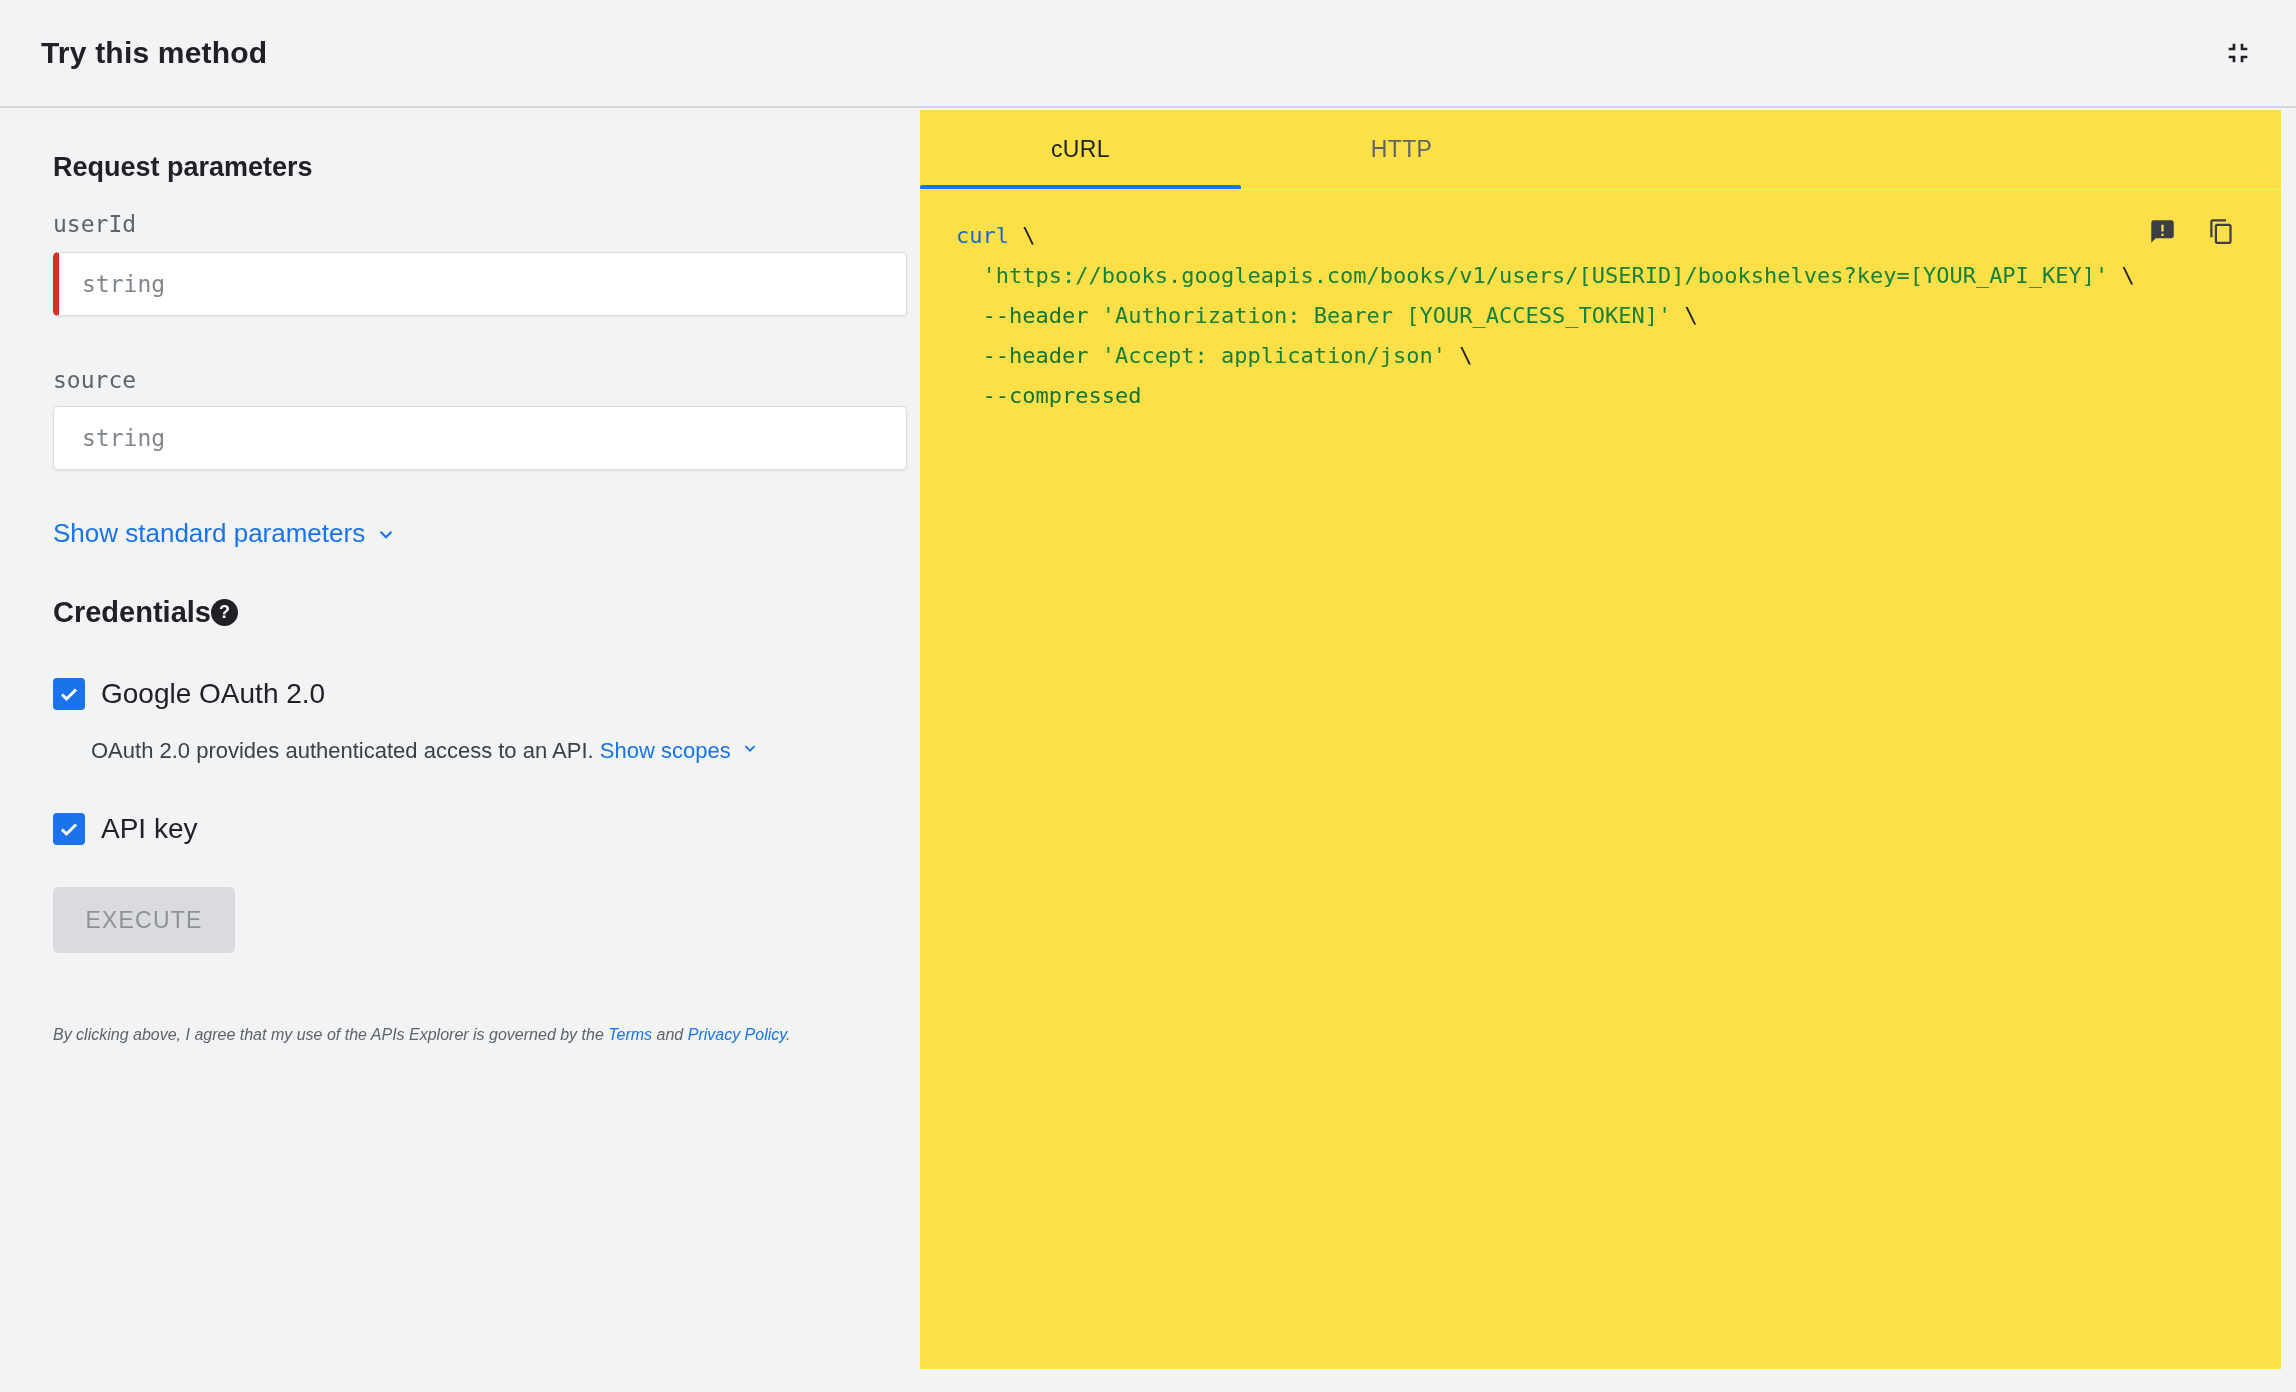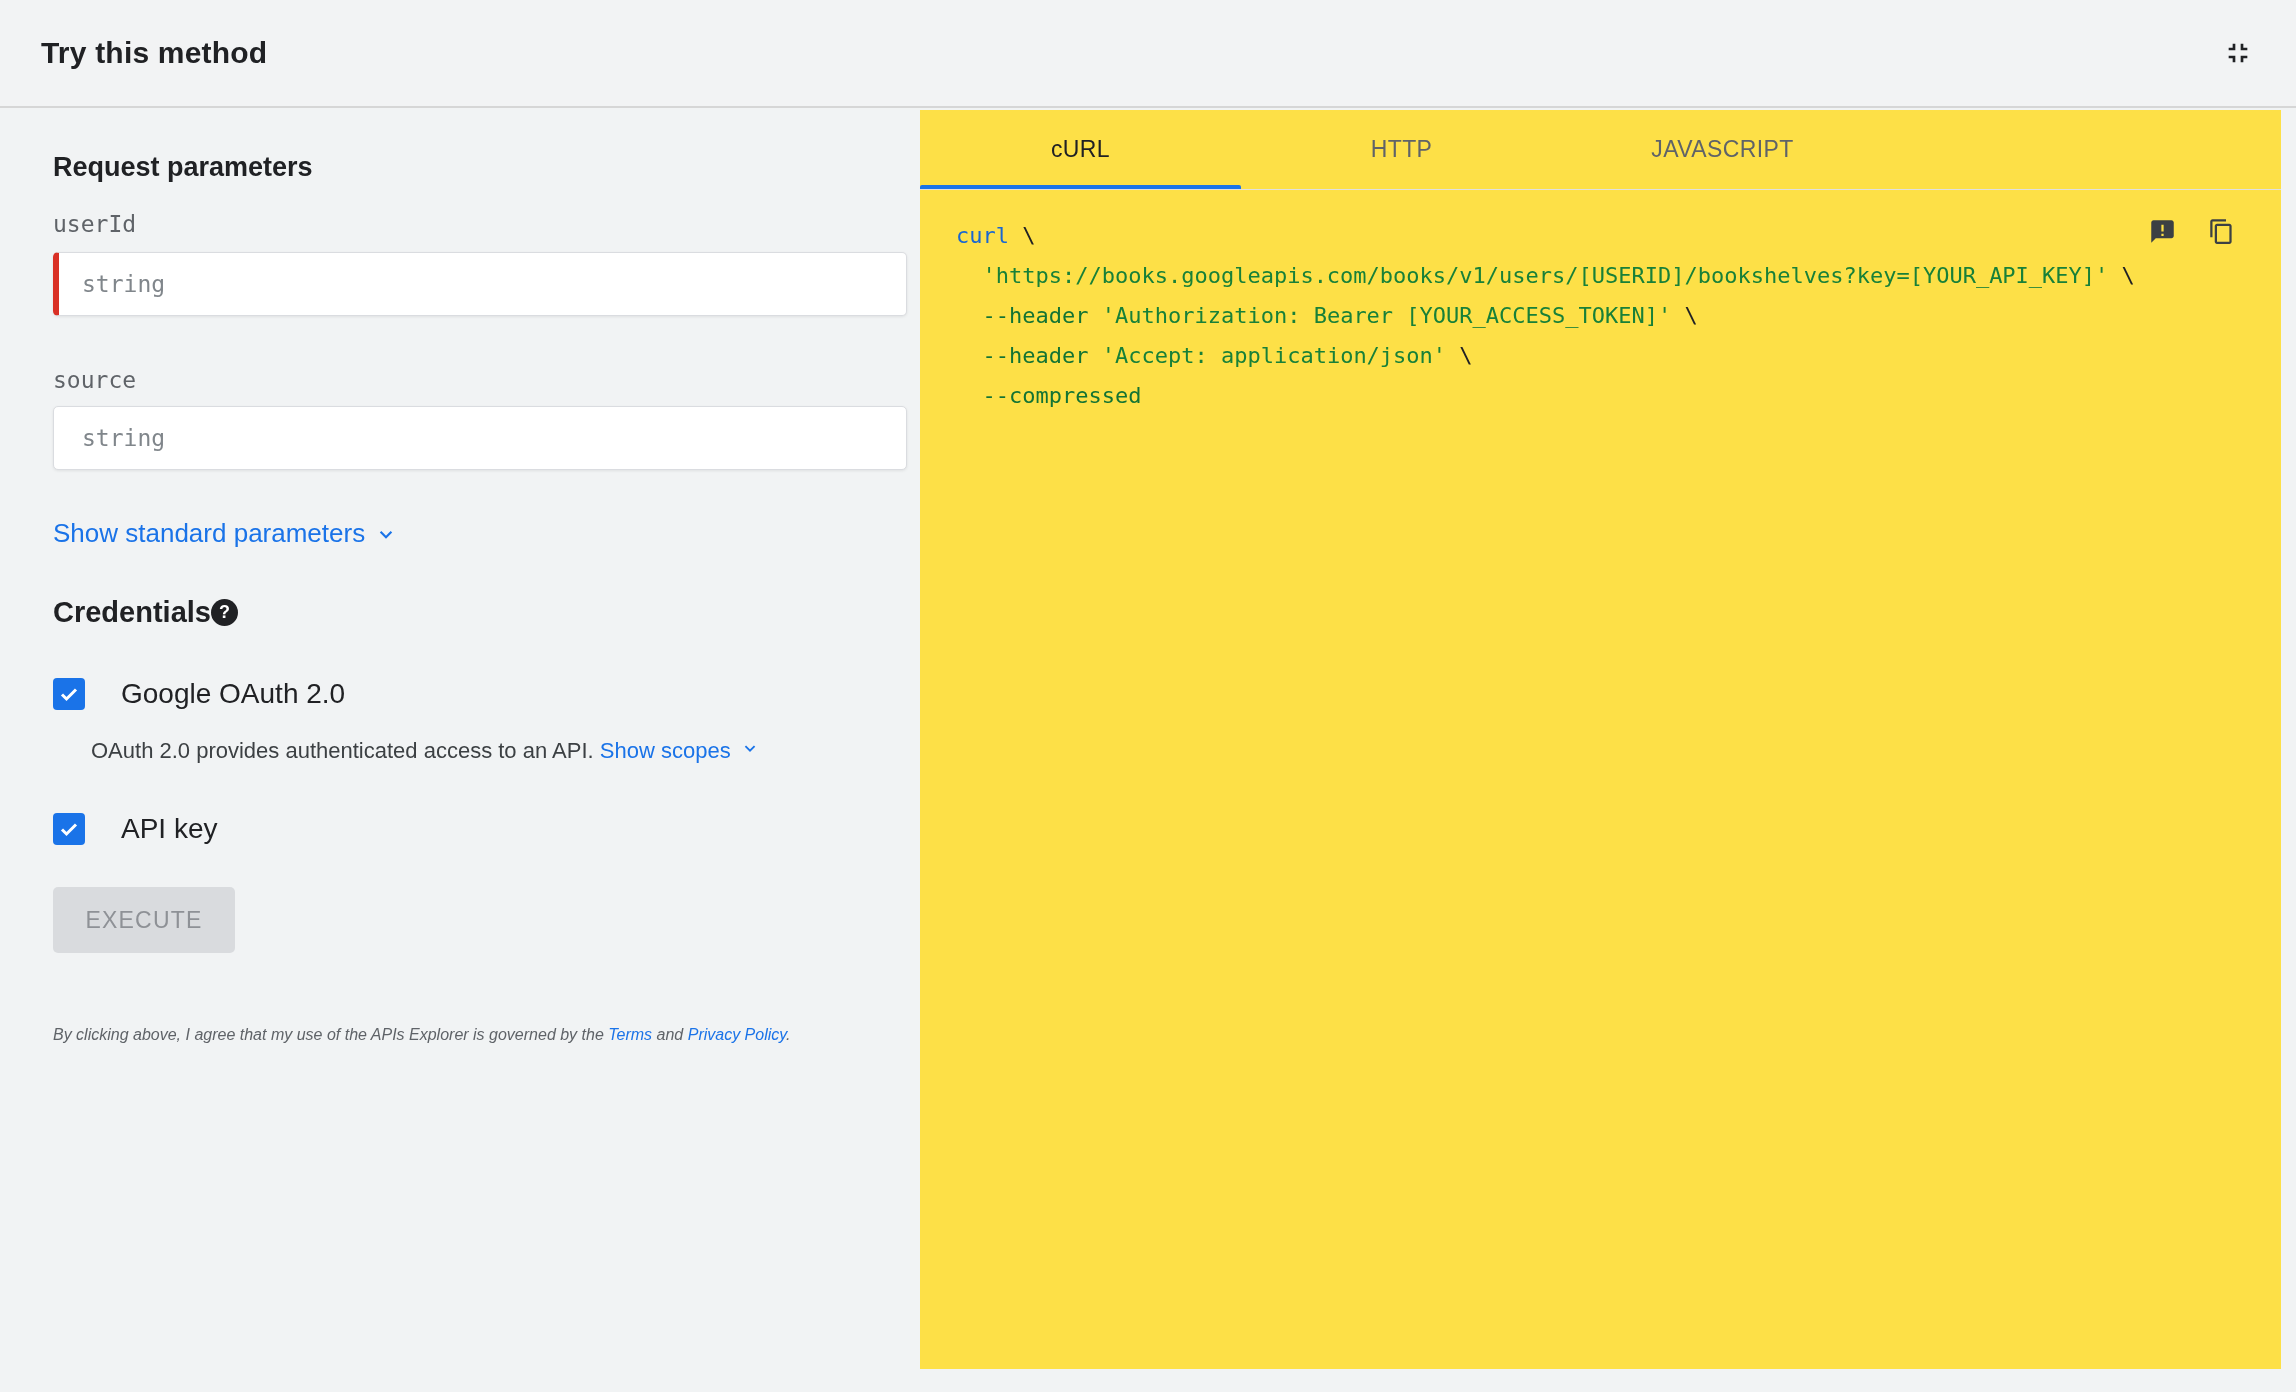--- a/index.html
+++ b/index.html
@@ -53,21 +53,21 @@
   .chevron svg { display: block; }
 
   .credentials-heading-row { margin-top: 45px; display: flex; align-items: center; }
   .credentials-heading { font-size: 29px; font-weight: 700; line-height: 36px; }
   .help-icon {
     width: 27px; height: 27px; border-radius: 50%; background: #202124;
     color: #ffffff; font-size: 18px; font-weight: 700;
     display: inline-flex; align-items: center; justify-content: center; cursor: pointer;
   }
 
-  .checkbox-row { margin-top: 48px; display: flex; align-items: flex-start; gap: 36px; }
+  .checkbox-row { margin-top: 48px; display: flex; align-items: flex-start; gap: 16px; }
   .checkbox-row.second { margin-top: 46px; }
   .checkbox {
     width: 32px; height: 32px; border-radius: 4px; background: #1a73e8;
     display: inline-flex; align-items: center; justify-content: center; cursor: pointer; flex: 0 0 auto;
   }
   .checkbox svg { display: block; }
   .checkbox-label { font-size: 28px; color: #202124; }
 
   .cred-desc { margin-top: 26px; margin-left: 38px; font-size: 22px; line-height: 30px; color: #3c4043; }
   .cred-desc .text-link { font-size: 22px; }
@@ -185,21 +185,20 @@
 
   <p class="disclaimer"><span>By clicking above, I agree that my use of the APIs Explorer is governed by the </span><a class="text-link">Terms</a><span> and </span><a class="text-link">Privacy Policy</a><span>.</span></p>
 
 </div>
 
 <div class="right-panel">
 
   <div class="tabs-row">
     <button class="tab active">cURL</button>
     <button class="tab">HTTP</button>
-    <button class="tab">JAVASCRIPT</button>
     <div class="tab-indicator"></div>
   </div>
 
   <div class="code-area">
     <div class="code-block">
         <div class="code-line"><span class="tok-kw">curl</span><span class="tok-pln"> \</span></div>
         <div class="code-line"><span class="tok-pln">  </span><span class="tok-str">'https://books.googleapis.com/books/v1/users/[USERID]/bookshelves?key=[YOUR_API_KEY]'</span><span class="tok-pln"> \</span></div>
         <div class="code-line"><span class="tok-pln">  </span><span class="tok-flag">--header </span><span class="tok-str">'Authorization: Bearer [YOUR_ACCESS_TOKEN]'</span><span class="tok-pln"> \</span></div>
         <div class="code-line"><span class="tok-pln">  </span><span class="tok-flag">--header </span><span class="tok-str">'Accept: application/json'</span><span class="tok-pln"> \</span></div>
         <div class="code-line"><span class="tok-pln">  </span><span class="tok-flag">--compressed</span></div>

